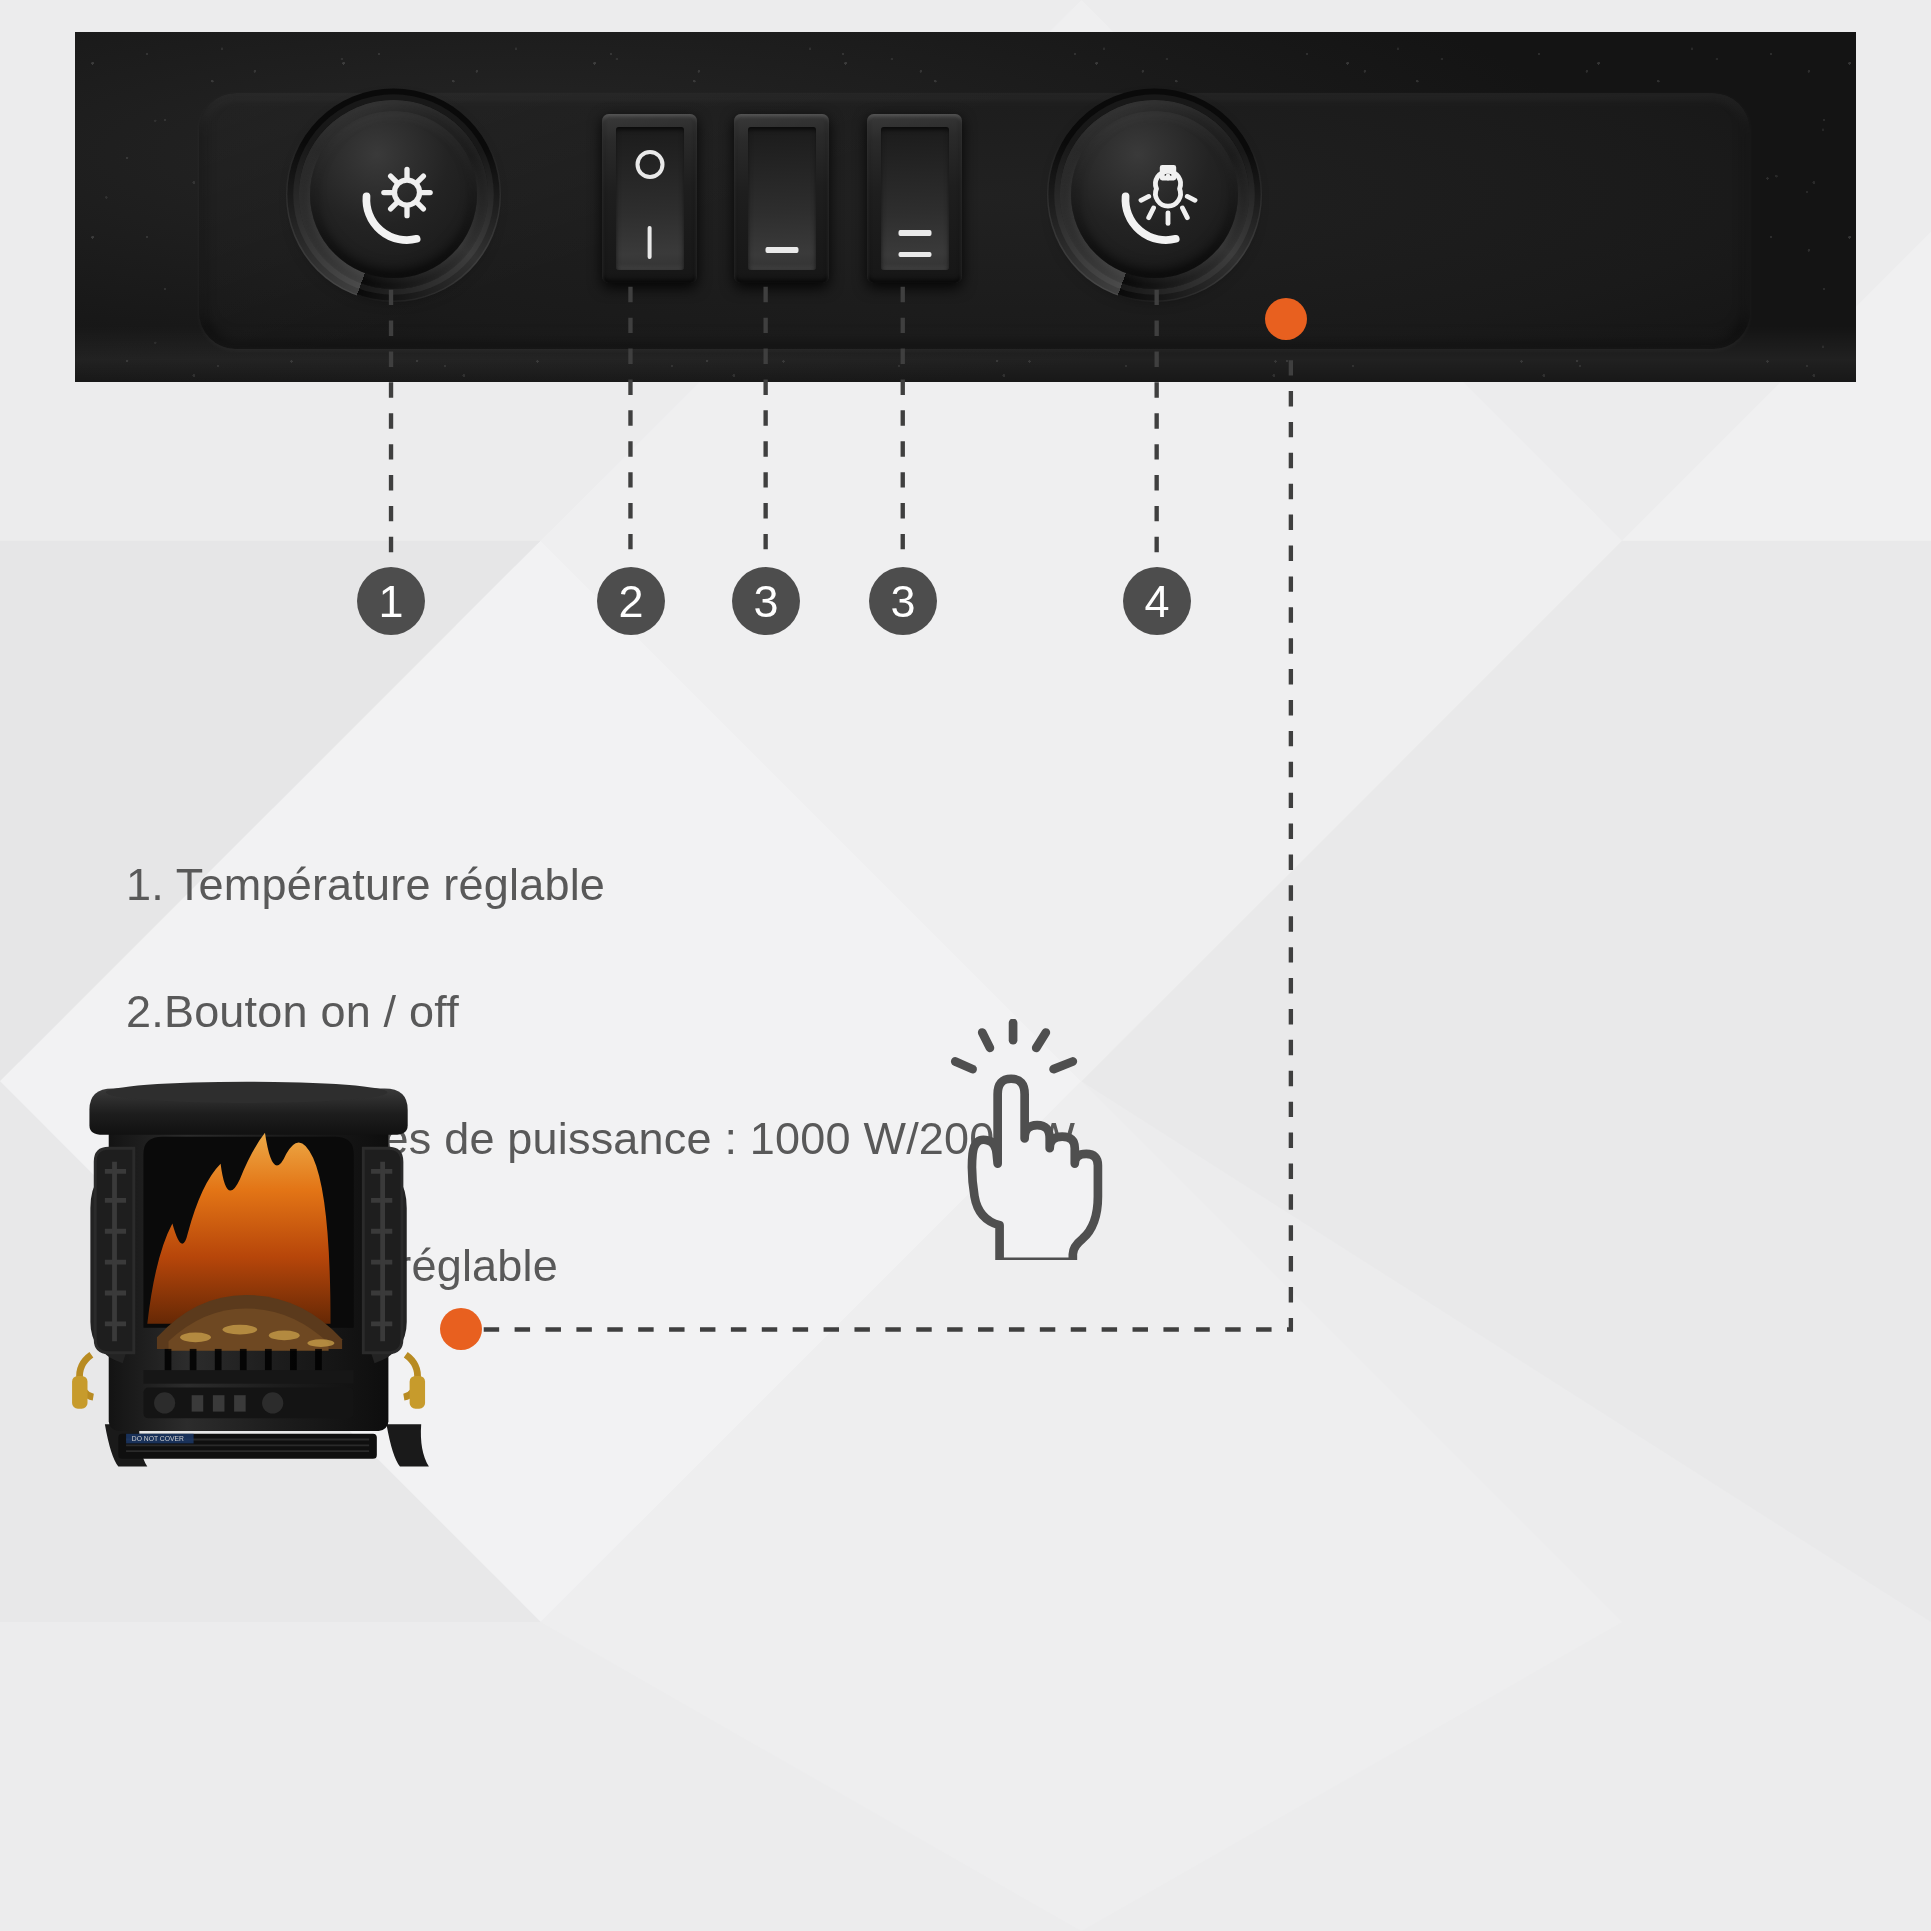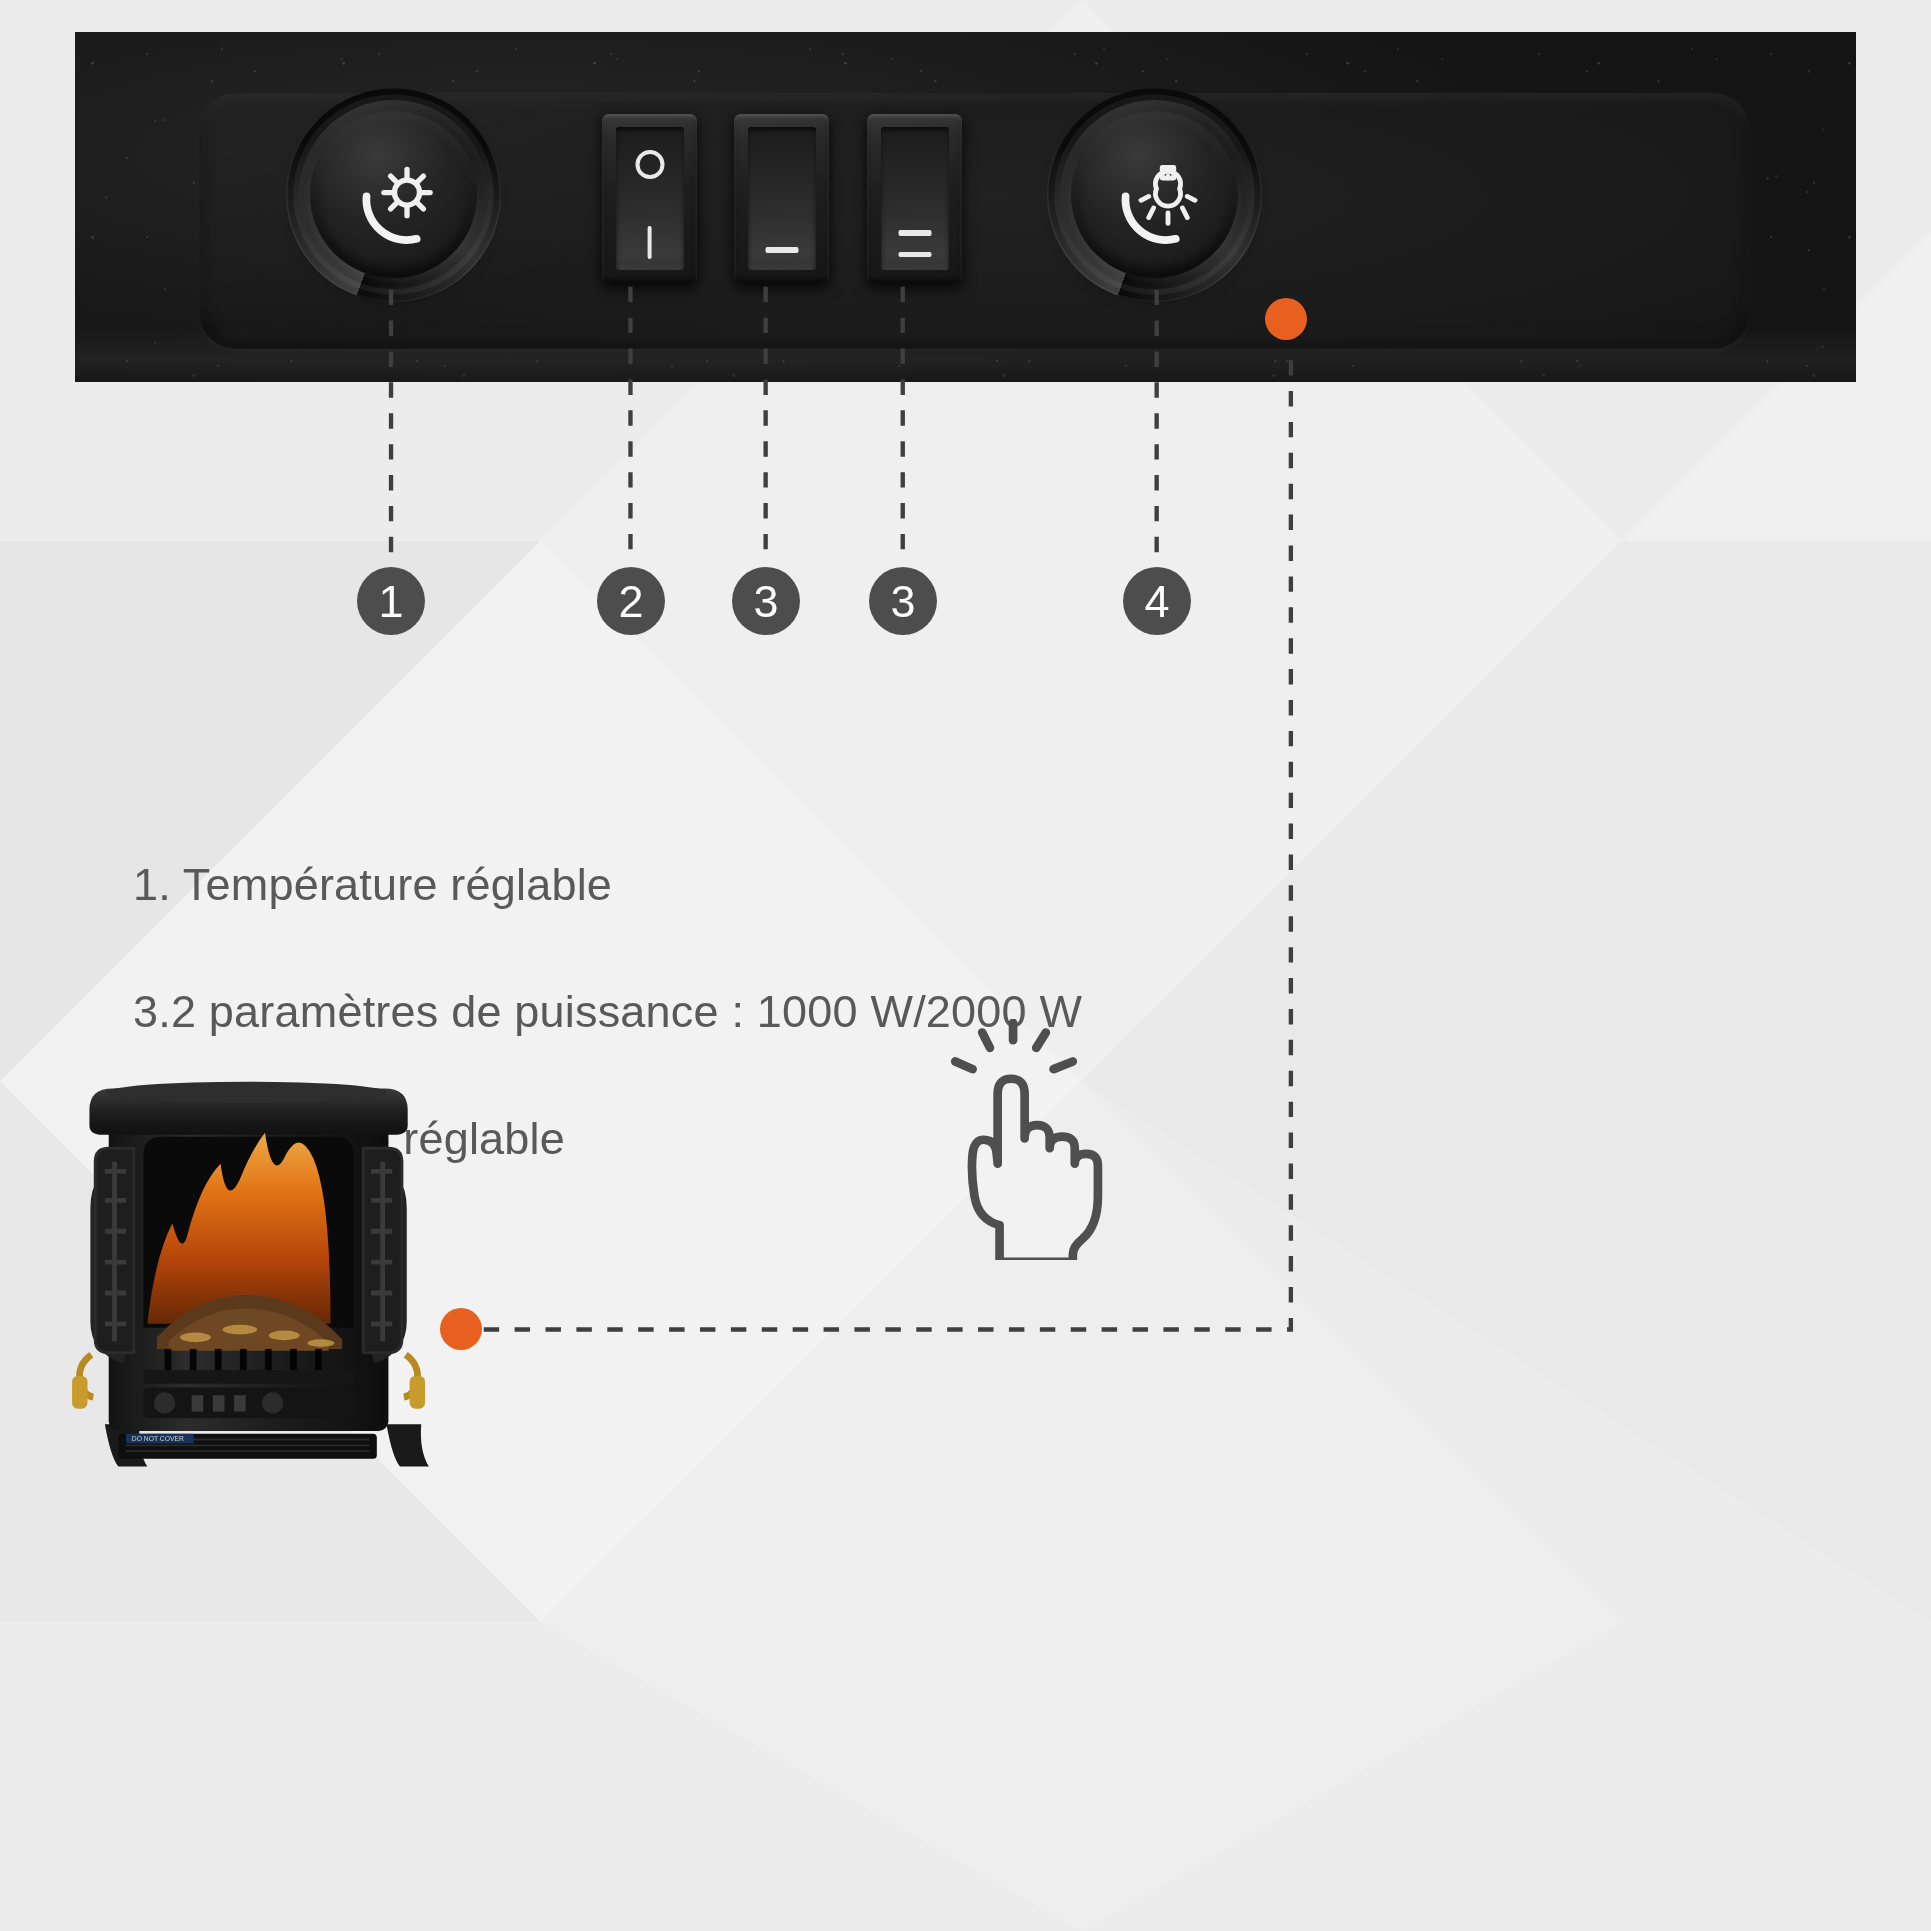--- a/index.html
+++ b/index.html
@@ -144,21 +144,21 @@
     display:flex; align-items:center; justify-content:center;
     font-size:45px; font-weight:400;
     font-family:"Liberation Sans", sans-serif;
     z-index:6;
     line-height:1;
   }
 
   
   #legend{
     position:absolute;
-    left:133px; top:859px; width:1255px;
+    left:126px; top:859px; width:1255px;
     z-index:5;
   }
   #legend .line{
     color:#595959;
     font-size:45px;
     font-weight:300;
     letter-spacing:0.2px;
     margin-bottom:75px;
     white-space:nowrap;
   }
@@ -281,20 +281,21 @@
   </div>
 <div class="badge" style="left:869px; top:567px;">
     <span>3</span>
   </div>
 <div class="badge" style="left:1123px; top:567px;">
     <span>4</span>
   </div>
 
 <div id="legend">
   <div class="line">1. Température réglable</div>
+  <div class="line">2.Bouton on / off</div>
   <div class="line">3.2 paramètres de puissance : 1000 W/2000 W</div>
   <div class="line">4.Luminosité réglable</div>
 </div>
 
 <svg id="stove" viewBox="0 0 490 450">
   <defs>
     <linearGradient id="flameG" x1="0" y1="1" x2="0" y2="0">
       <stop offset="0%" stop-color="#6b2a05"></stop>
       <stop offset="35%" stop-color="#c0490a"></stop>
       <stop offset="70%" stop-color="#ee7a16"></stop>

